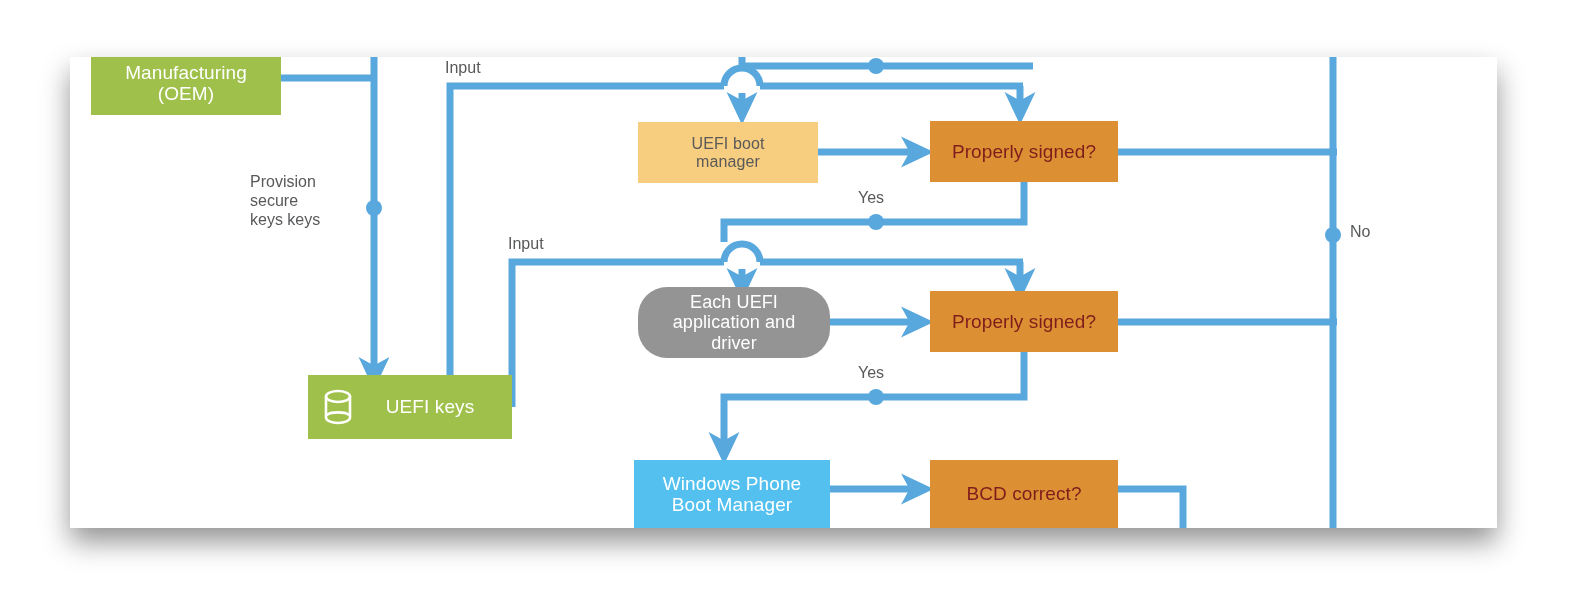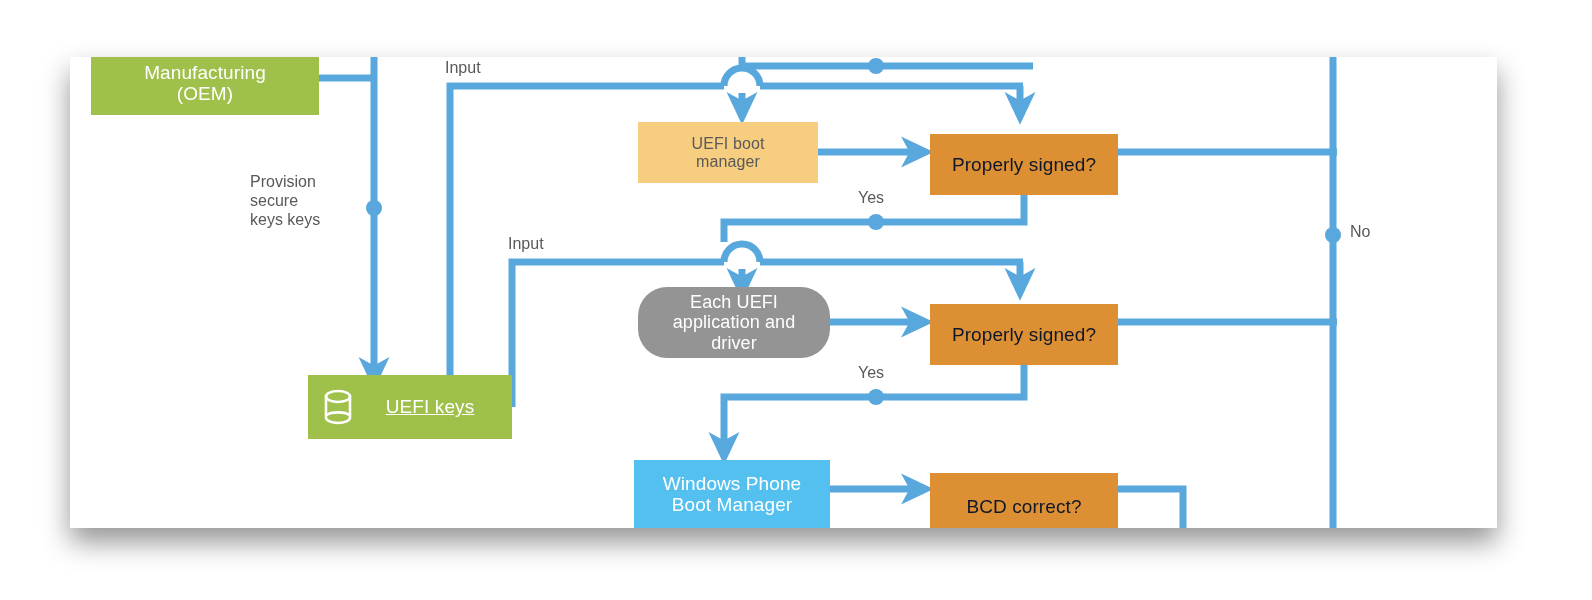--- a/index.html
+++ b/index.html
@@ -37,29 +37,28 @@
     display: flex;
     align-items: center;
     justify-content: center;
     text-align: center;
     line-height: 1.12;
     letter-spacing: .1px;
   }
   .node .label { display: block; width: 100%; }
   .node-green  { background: #9fc04a; color: #ffffff; font-size: 19px; }
   .node-amber  { background: #f7cd7f; color: #5a5a5a; font-size: 16px; }
-  .node-orange { background: #dd9033; color: #0f172a; font-size: 19px; margin-top: 13px; }
+  .node-orange { background: #dd9033; color: #7f1d1d; font-size: 19px; }
   .node-gray   { background: #949494; color: #ffffff; font-size: 18px; }
   .node-blue   { background: #54c0ef; color: #ffffff; font-size: 19px; }
 
   .node-keys {
     justify-content: flex-start;
     padding-left: 14px;
     gap: 12px;
-    text-decoration: underline;
   }
   .node-keys .label { width: auto; flex: 1; text-align: center; padding-right: 18px; }
   .db-icon { flex: 0 0 auto; width: 32px; height: 40px; }
 
   
   .edge-label {
     position: absolute;
     color: #58595b;
     font-size: 16px;
     white-space: nowrap;
@@ -122,21 +121,21 @@
 
       <g fill="#58a7dd">
         <circle cx="304" cy="151" r="8"></circle>
         <circle cx="806" cy="9" r="8"></circle>
         <circle cx="806" cy="165" r="8"></circle>
         <circle cx="806" cy="340" r="8"></circle>
         <circle cx="1263" cy="178" r="8"></circle>
       </g>
     </svg>
 
-    <div class="node node-green" style="left:21px; top:-12px; width:228px; height:70px; padding-top:6px;">
+    <div class="node node-green" style="left:21px; top:-12px; width:190px; height:70px; padding-top:6px;">
       <span class="label">
         <span>Manufacturing</span><br>
         <span>(OEM)</span>
       </span>
     </div>
 
     <div class="node node-green node-keys" style="left:238px; top:318px; width:204px; height:64px;">
       <span class="db-icon">
         <svg viewBox="0 0 32 40" width="32" height="40" aria-hidden="true">
           <g fill="none" stroke="#ffffff" stroke-width="2.6" stroke-linecap="round" stroke-linejoin="round">

